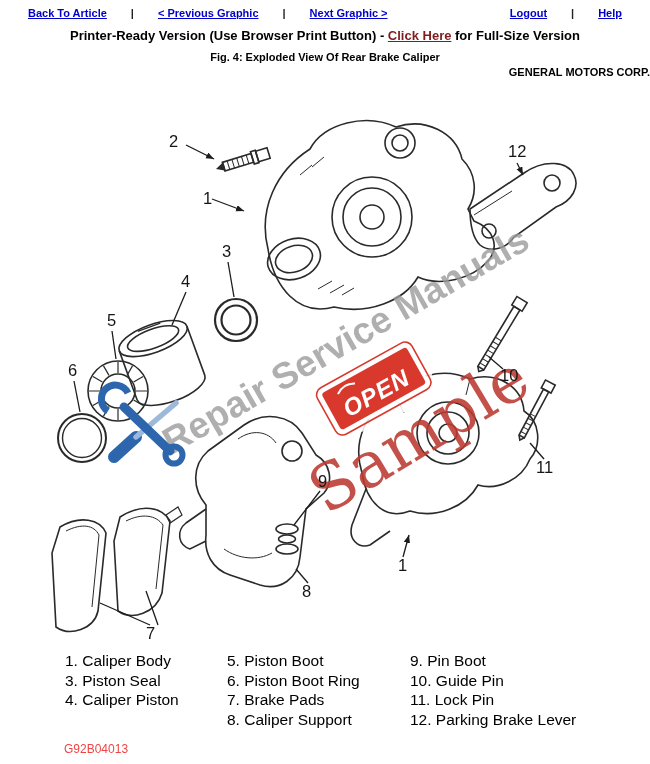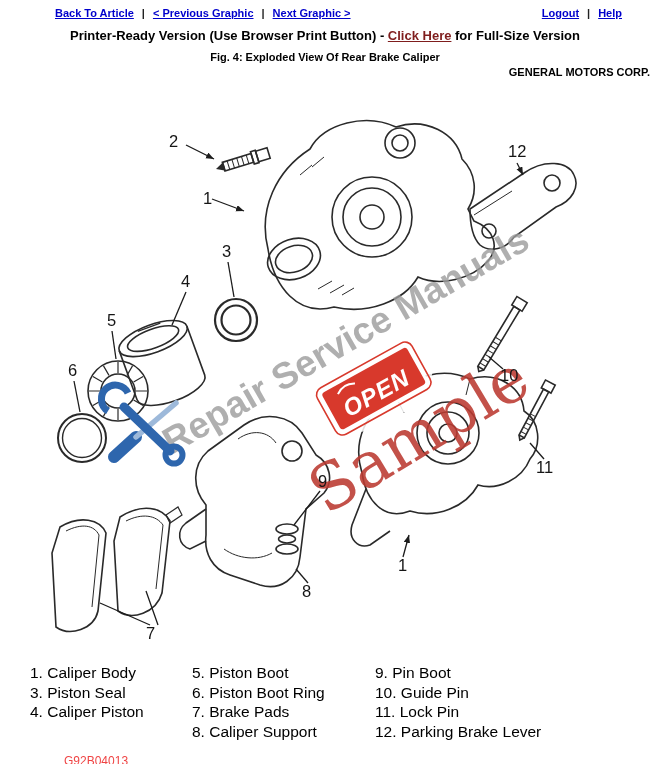--- a/index.html
+++ b/index.html
@@ -1,33 +1,33 @@
 <!DOCTYPE html>
 <html><head>
 <meta charset="utf-8">
 <style>
   html,body{margin:0;padding:0;background:#ffffff;}
   body{width:650px;height:764px;overflow:hidden;font-family:"Liberation Sans",sans-serif;color:#000;}
 
   .topbar{display:flex;justify-content:space-between;align-items:flex-start;
           padding:7px 28px 0 28px;font-size:11px;font-weight:bold;}
-  .linkgroup{display:flex;gap:8px;white-space:nowrap;margin-left:27px;}
+  .linkgroup{display:flex;gap:24px;white-space:nowrap;}
   a.navlink{color:#0000cc;text-decoration:underline;cursor:pointer;}
   .sep{color:#222;}
 
   .title-line{text-align:center;font-size:13px;font-weight:bold;margin-top:9px;}
   .title-line a.inline-link{color:#7f1d1d;text-decoration:underline;cursor:pointer;}
 
   .fig-caption{text-align:center;font-size:11px;font-weight:bold;margin-top:8px;}
   .company{text-align:right;font-size:11px;font-weight:bold;margin-top:3px;}
 
   svg.diagram{display:block;margin-top:1px;}
   svg.diagram text{font-family:"Liberation Sans",sans-serif;}
 
-  .legend{display:flex;padding-left:30px;margin-top:12px;}
+  .legend{display:flex;padding-left:65px;margin-top:0;}
   .legend ul{list-style:none;margin:0;padding:0;font-size:15.5px;}
   .legend li{line-height:19.5px;white-space:nowrap;}
   .legend .c1{width:162px;}
   .legend .c2{width:183px;}
 
   .figure-id{margin:13px 0 0 64px;font-size:12px;color:#ef4444;}
 </style>
 </head>
 <body>
 

